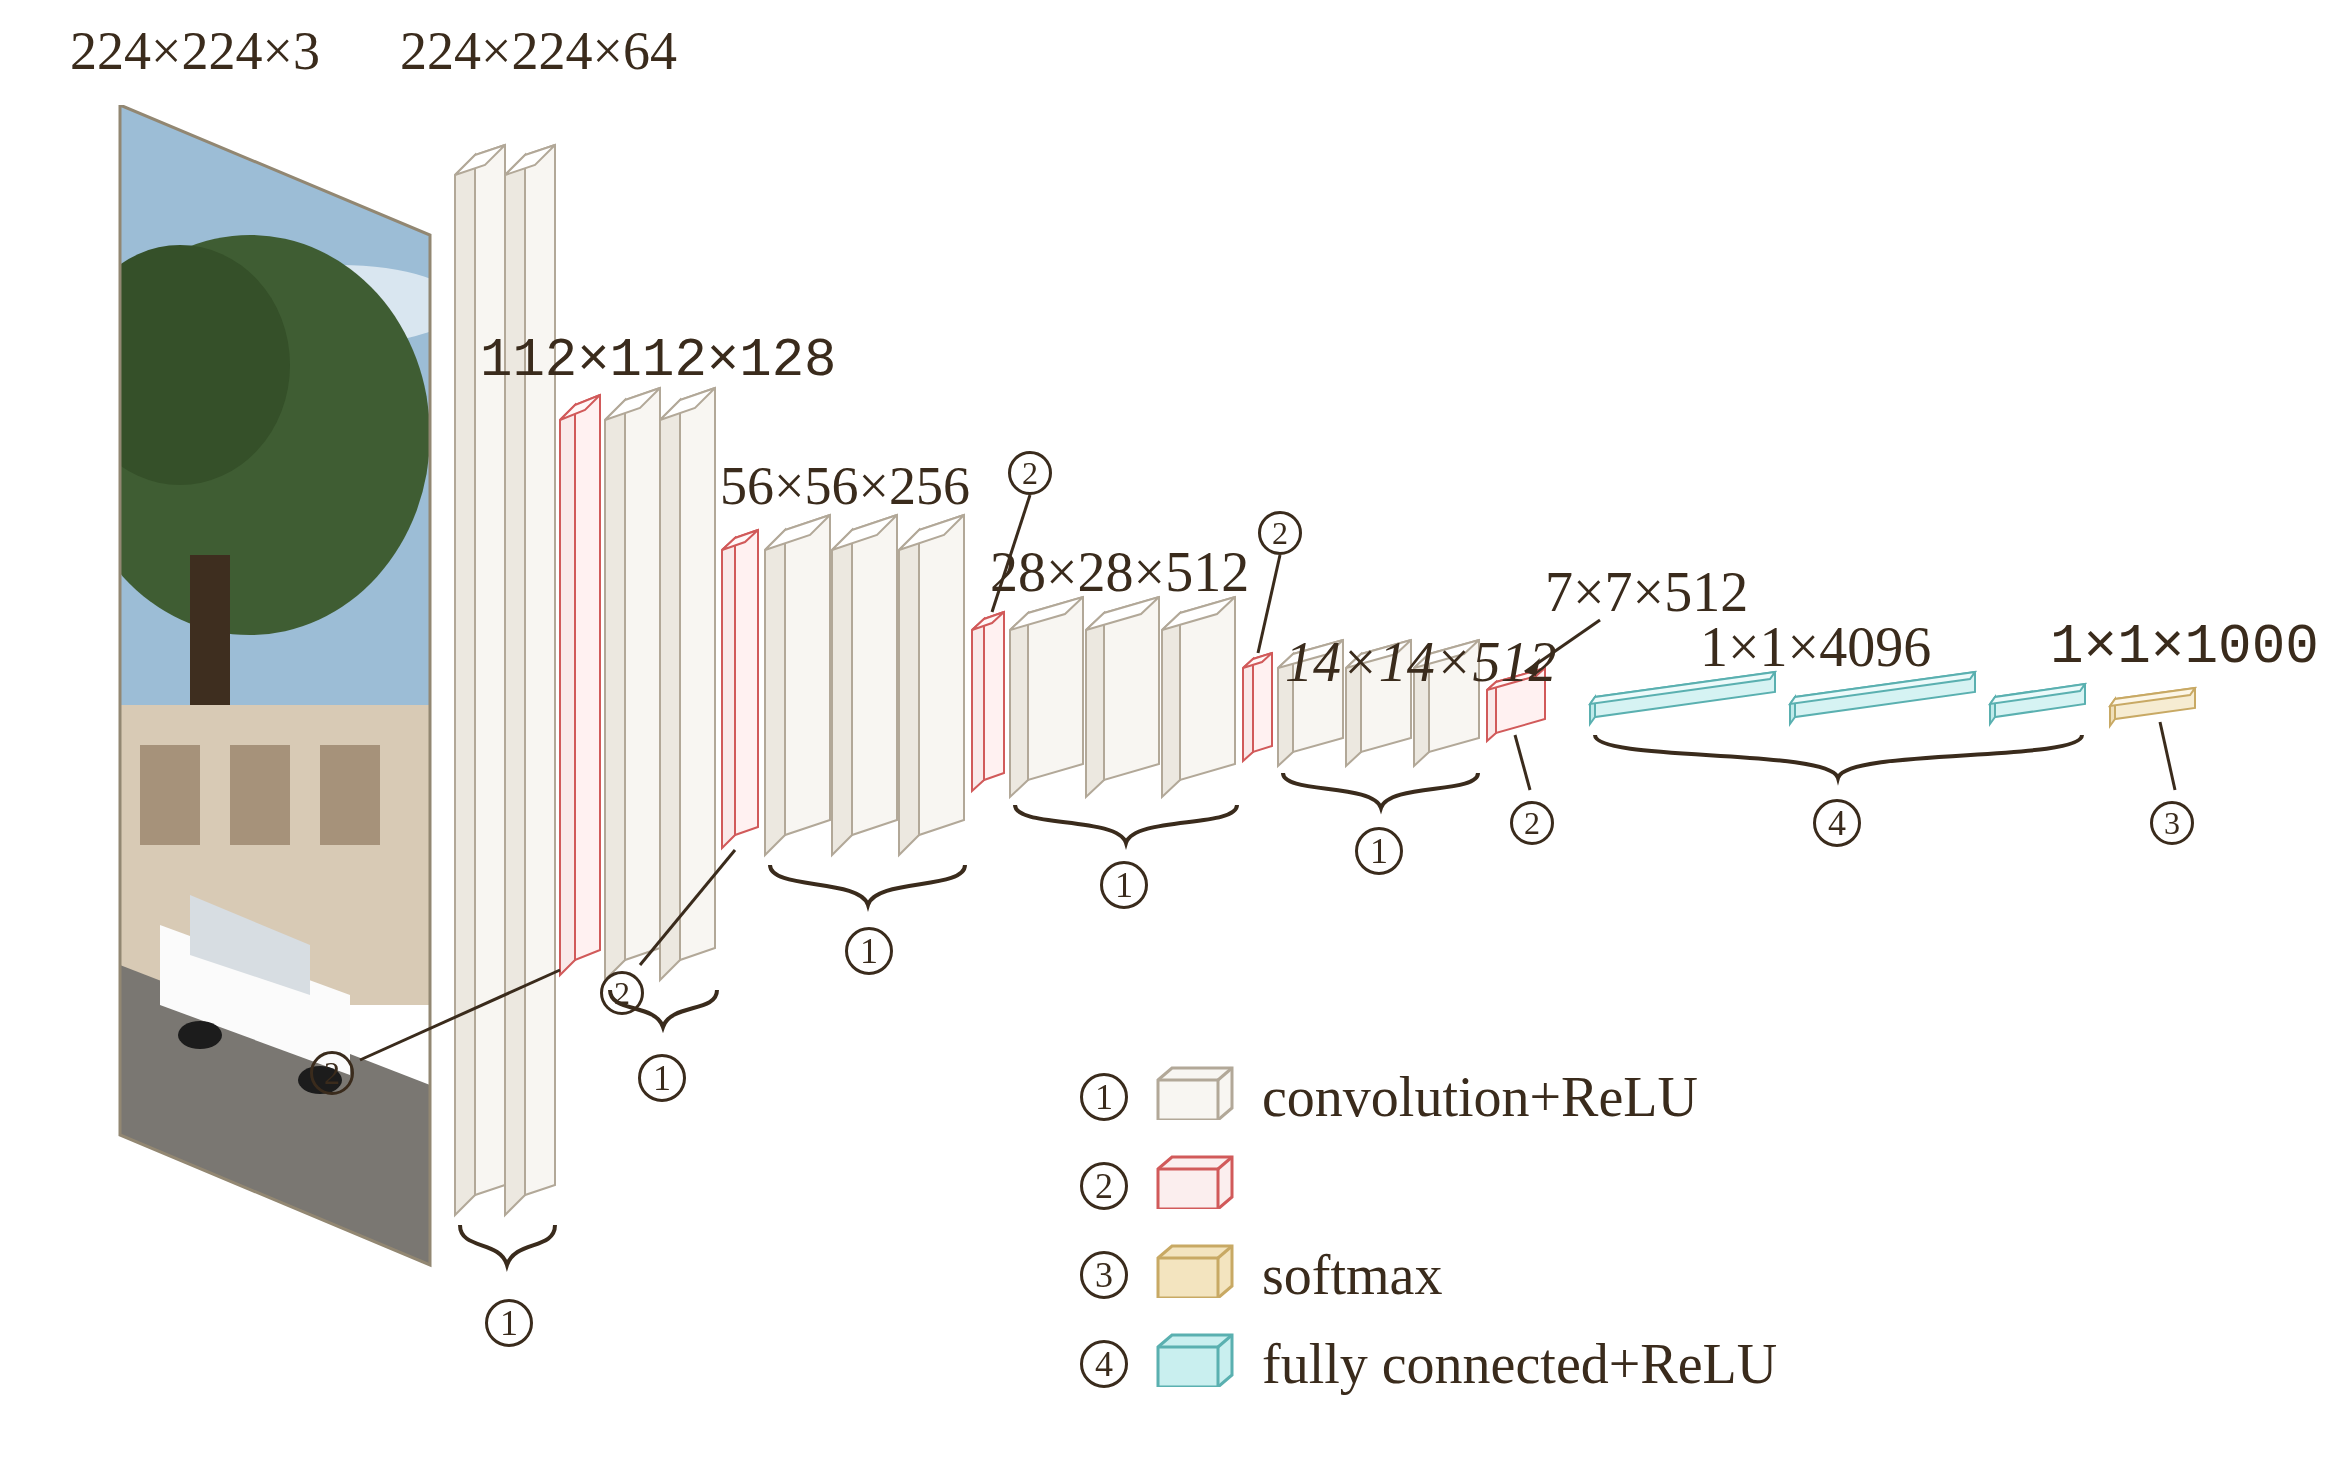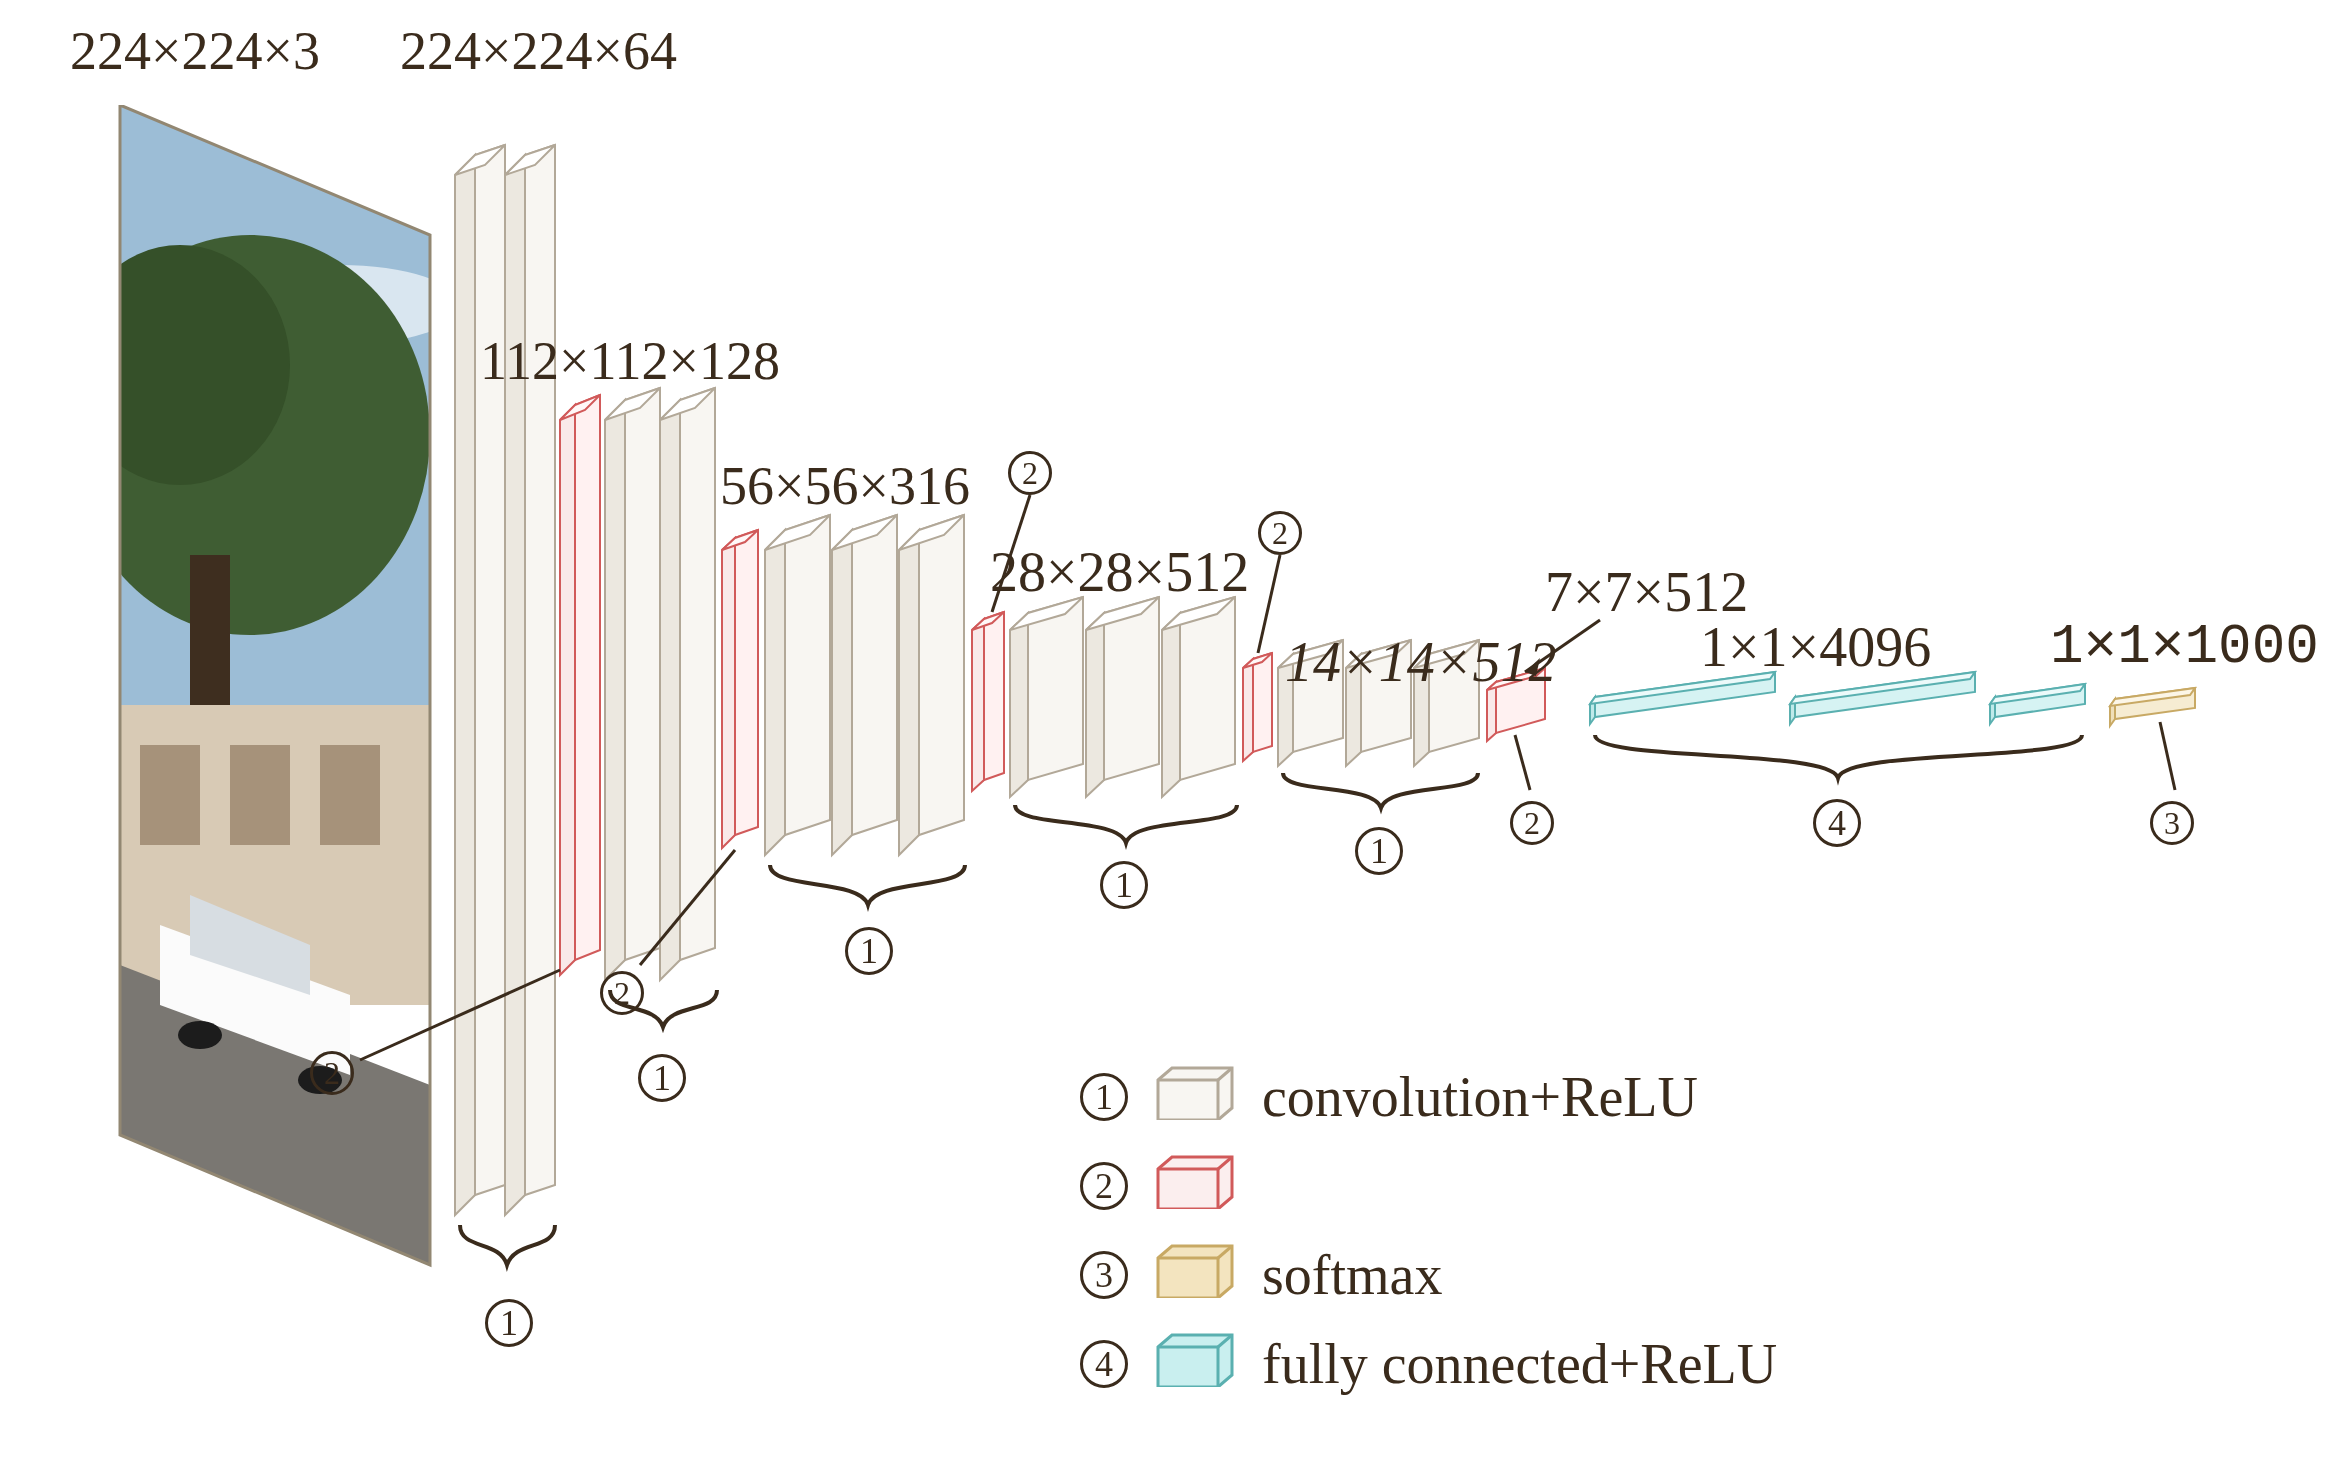--- a/index.html
+++ b/index.html
@@ -210,22 +210,22 @@
   <svg class="brace" style="left:1278px;top:768px;" width="210" height="52">
     <path d="M5,5 C5,26 95,15 103,40 C111,15 200,26 200,5" stroke="#3a2b1c" stroke-width="4" fill="none"></path>
   </svg>
 
   <svg class="brace" style="left:1590px;top:730px;" width="500" height="60">
     <path d="M5,5 C5,32 240,18 248,48 C256,18 492,32 492,5" stroke="#3a2b1c" stroke-width="4" fill="none"></path>
   </svg>
 
   <div class="dim-label" style="left:70px;top:20px;">224×224×3</div>
   <div class="dim-label" style="left:400px;top:20px;">224×224×64</div>
-  <div class="dim-label" style="left:480px;top:330px;">112×112×128</div>
-  <div class="dim-label" style="left:720px;top:455px;">56×56×316</div>
+  <div class="dim-label" style="left:480px;top:330px;font-family:Liberation Mono, monospace;">112×112×128</div>
+  <div class="dim-label" style="left:720px;top:455px;">56×56×256</div>
   <div class="dim-label-sm" style="left:990px;top:540px;">28×28×512</div>
   <div class="dim-label-sm" style="left:1285px;top:630px;font-style:italic;">14×14×512</div>
   <div class="dim-label-sm" style="left:1545px;top:560px;">7×7×512</div>
   <div class="dim-label-sm" style="left:1700px;top:615px;">1×1×4096</div>
   <div class="dim-label-sm" style="left:2050px;top:615px;font-family:Liberation Mono, monospace;">1×1×1000</div>
 
   <div class="label" style="left:485px;top:1290px;"><span class="circ">1</span></div>
   <div class="label" style="left:638px;top:1045px;"><span class="circ">1</span></div>
   <div class="label" style="left:845px;top:918px;"><span class="circ">1</span></div>
   <div class="label" style="left:1100px;top:852px;"><span class="circ">1</span></div>

